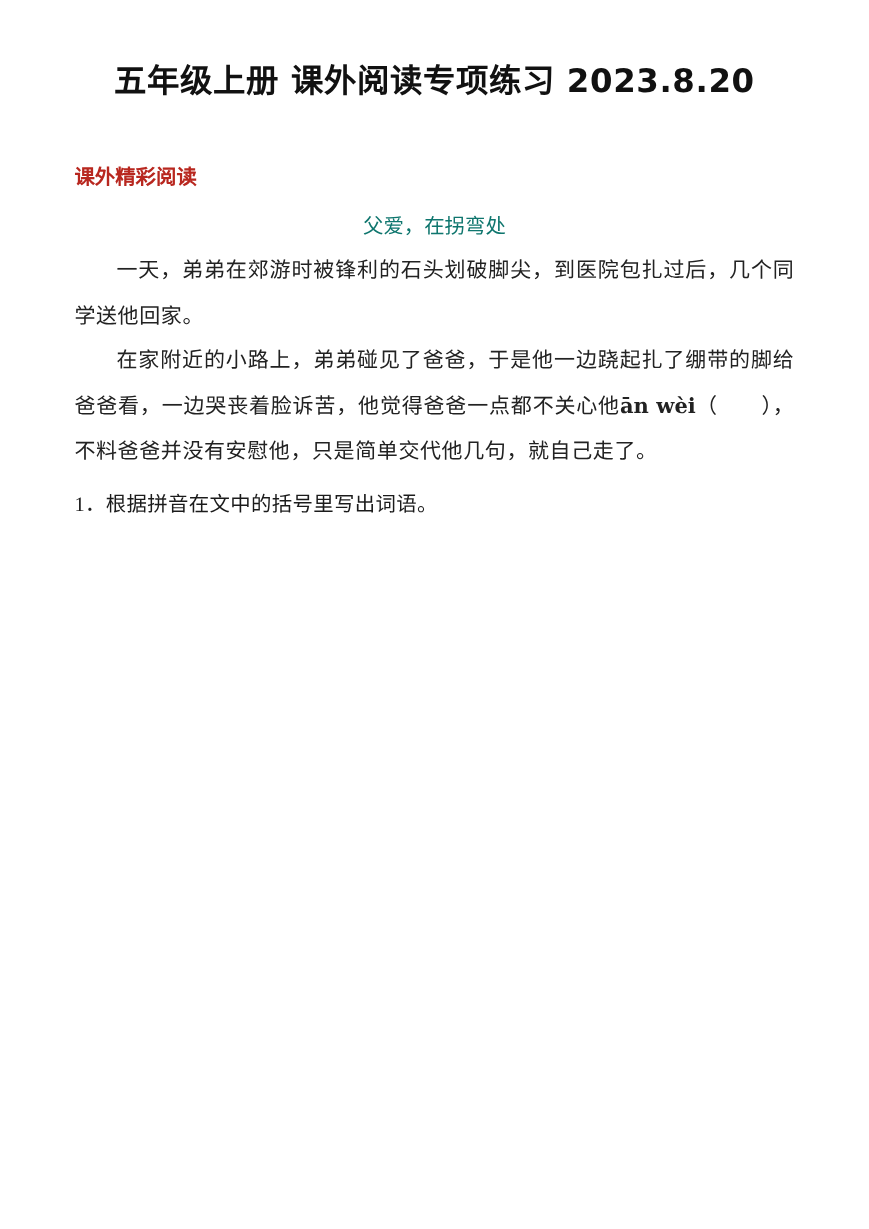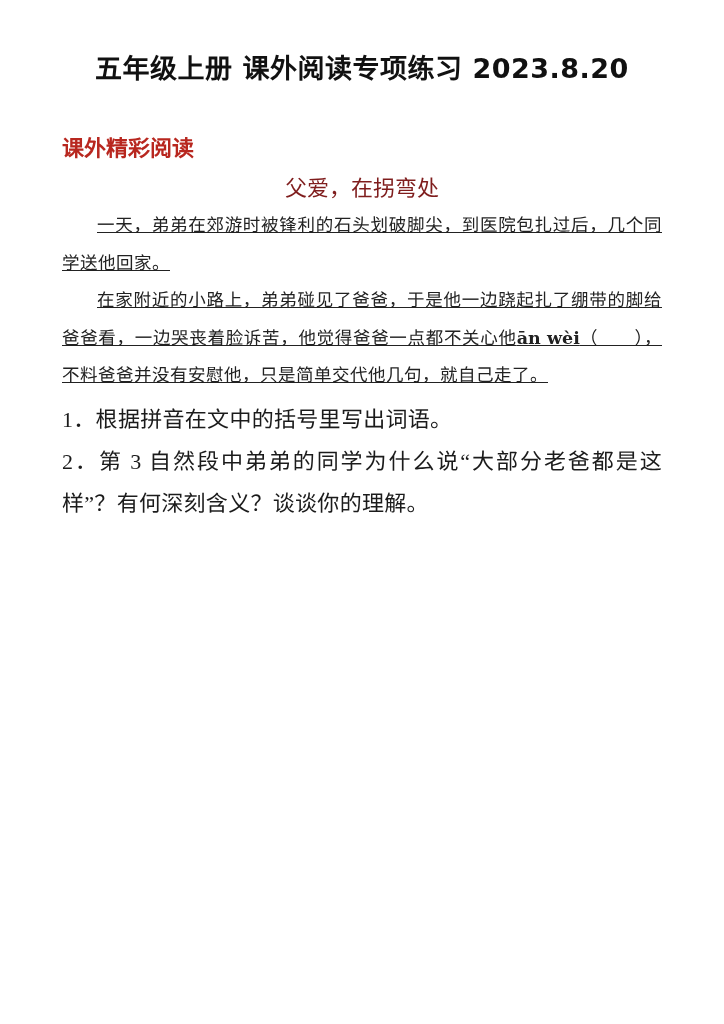--- a/index.html
+++ b/index.html
@@ -27,57 +27,56 @@
     line-height: 38px;
     text-align: center;
     letter-spacing: 0.5px;
     color: #111111;
     white-space: nowrap;
   }
   .section-label {
     margin-top: 49px;
     font-family: "DejaVu Sans", "Liberation Sans", sans-serif;
     font-weight: 700;
-    font-size: 22px;
+    font-size: 17px;
     line-height: 23px;
     text-align: left;
   }
   .article-title {
     margin: 16px 0 0 0;
     font-weight: 400;
-    font-size: 22px;
+    font-size: 17px;
     line-height: 26px;
     text-align: center;
-    color: #7f1d1d;
+    color: #0f766e;
   }
   .article-body {
     margin-top: 5px;
   }
   .article-body p {
     margin: 0;
     font-size: 17.5px;
     line-height: 37.5px;
     text-align: justify;
     text-indent: 2em;
     color: #222222;
     letter-spacing: 0.5px;
-    text-decoration: underline;
   }
   .pinyin {
     font-family: "DejaVu Serif", "Liberation Serif", serif;
     font-weight: 700;
     letter-spacing: 0;
     margin-top: 48px;
   }
   .questions {
     margin-top: 4px;
   }
   .questions p {
     margin: 0;
-    font-size: 22px;
+    font-size: 17px;
     line-height: 42px;
     text-align: justify;
     color: #1b1b1b;
     letter-spacing: 0.3px;
   }
 </style>
 </head>
 <body>
 
 <div class="page">
@@ -88,16 +87,15 @@
 
   <h2 class="article-title">父爱，在拐弯处</h2>
 
   <div class="article-body">
       <p><span>一天，弟弟在郊游时被锋利的石头划破脚尖，到医院包扎过后，几个同学送他回家。</span></p>
       <p><span>在家附近的小路上，弟弟碰见了爸爸，于是他一边跷起扎了绷带的脚给爸爸看，一边哭丧着脸诉苦，他觉得爸爸一点都不关心他</span><span class="pinyin">ān wèi</span><span>（　　），不料爸爸并没有安慰他，只是简单交代他几句，就自己走了。</span></p>
     </div>
 
   <div class="questions">
     <p>1．根据拼音在文中的括号里写出词语。</p>
-    <p>2．第 3 自然段中弟弟的同学为什么说“大部分老爸都是这样”？有何深刻含义？谈谈你的理解。</p>
   </div>
 
 </div>
 
 </body></html>

